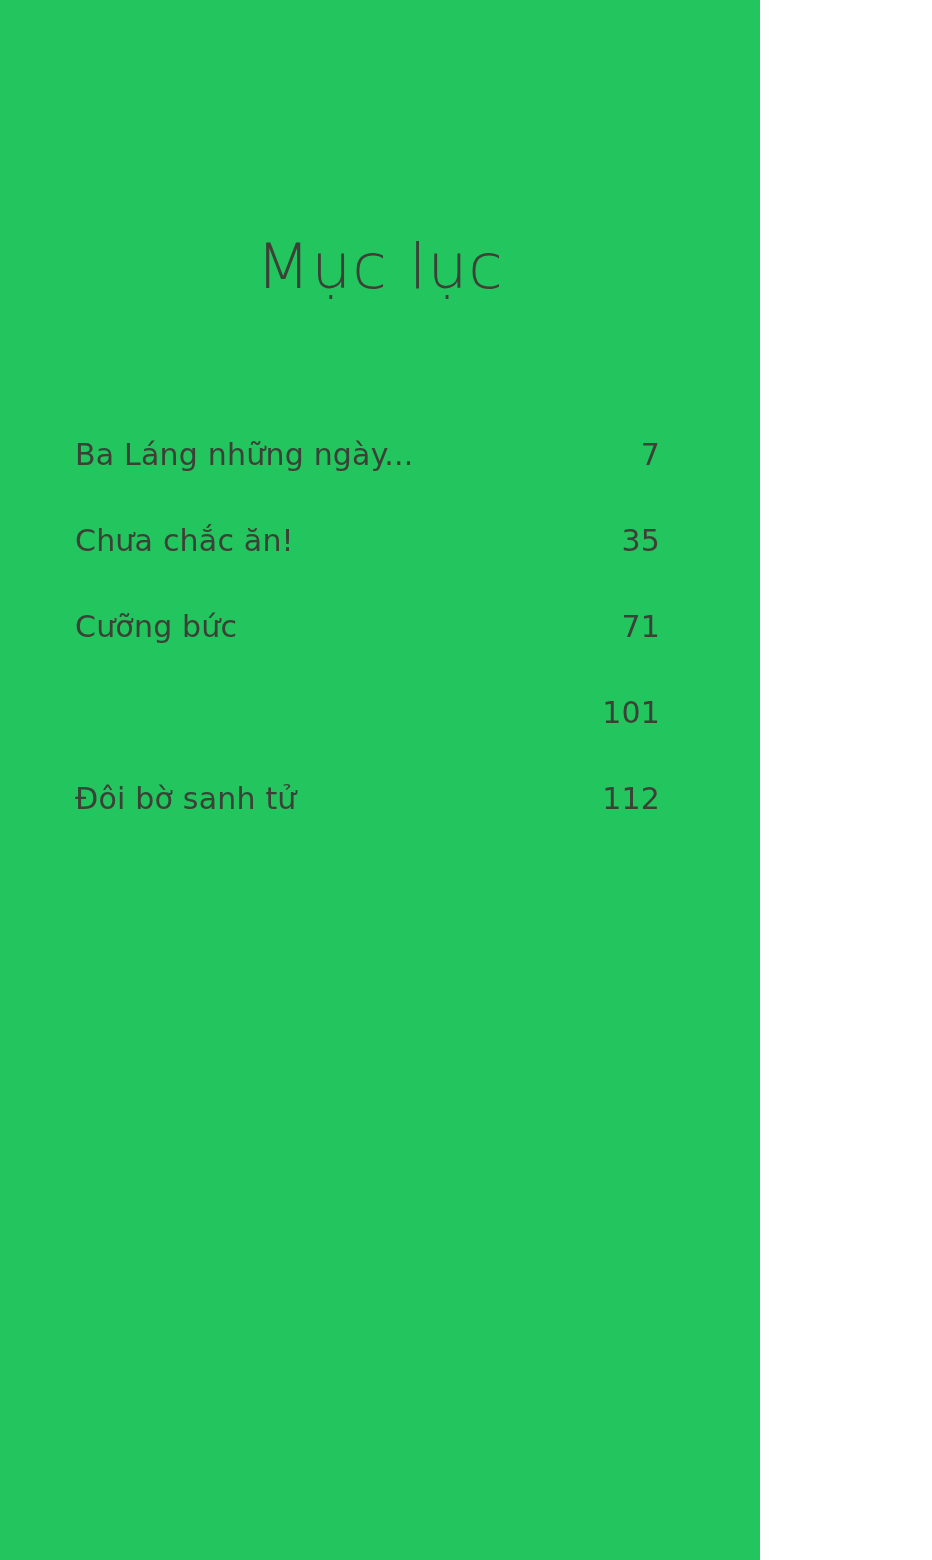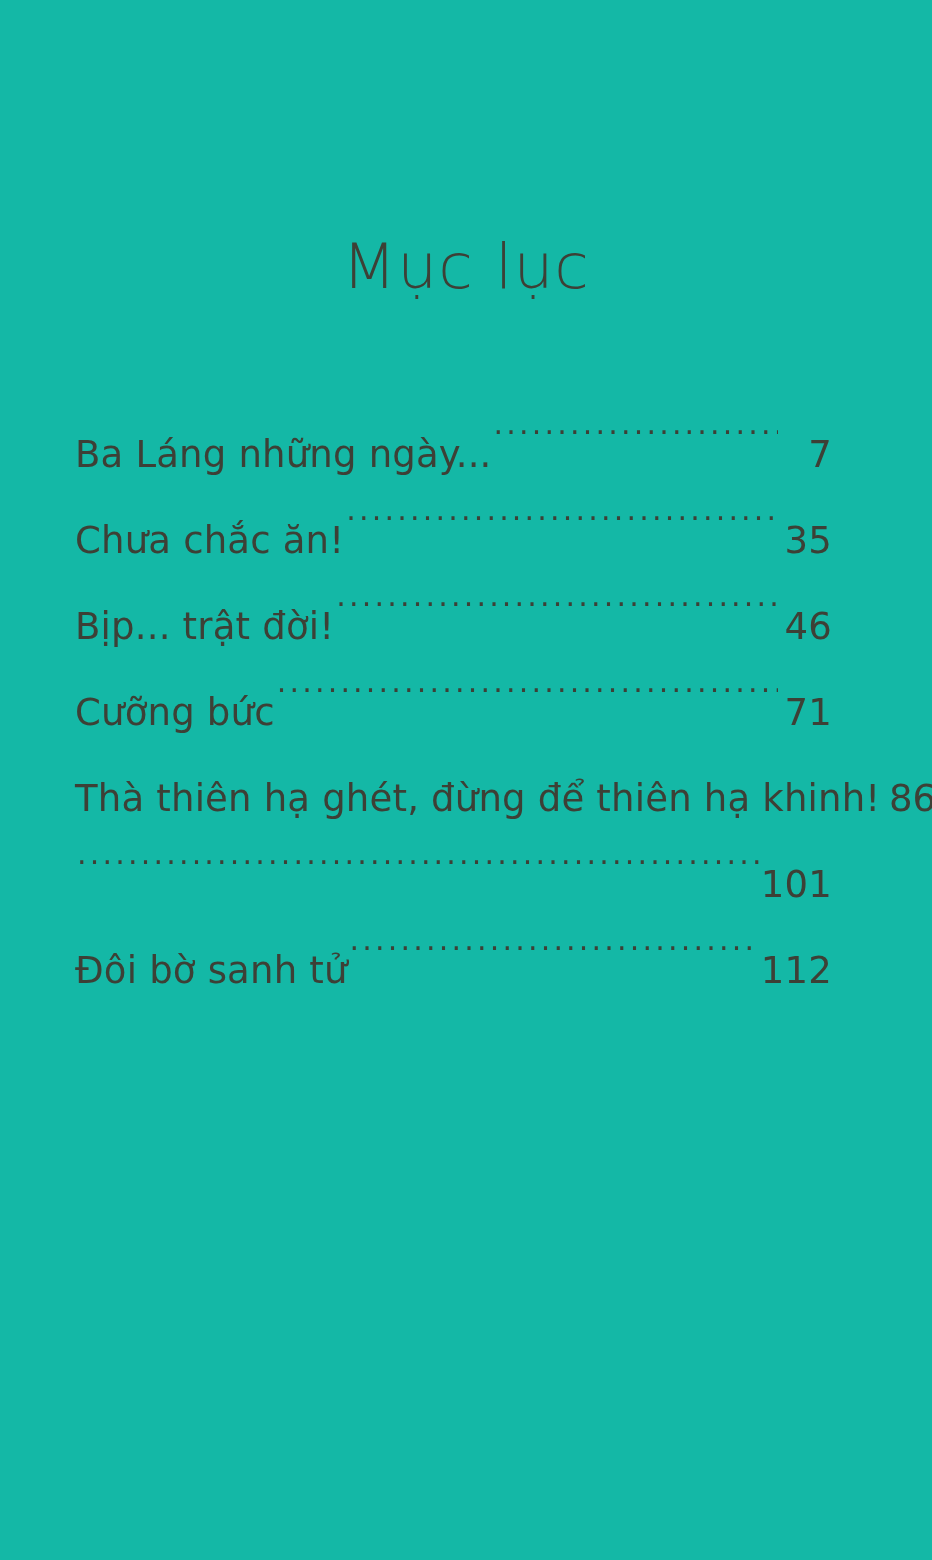--- a/index.html
+++ b/index.html
@@ -9,23 +9,23 @@
   body {
     width: 932px;
     height: 1560px;
     background: #ffffff;
     font-family: "Liberation Sans", sans-serif;
     color: #3a3c33;
     overflow: hidden;
   }
   .page {
     position: relative;
-    width: 932px;
+    width: 760px;
     height: 1560px;
-    background: #14b8a6;
+    background: #22c55e;
     box-sizing: border-box;
   }
   .toc-title {
     text-align: center;
     font-family: "DejaVu Sans", sans-serif;
     font-weight: 300;
     font-size: 63px;
     letter-spacing: 1px;
     color: #3d4036;
     margin: 0;
@@ -40,21 +40,21 @@
     top: 412px;
     left: 75px;
     right: 100px;
   }
   .toc-entry {
     display: flex;
     align-items: baseline;
     width: 100%;
     font-family: "DejaVu Sans", sans-serif;
     font-weight: 400;
-    font-size: 37px;
+    font-size: 30px;
     color: #3d4036;
     height: 86px;
     line-height: 86px;
     white-space: nowrap;
     justify-content: space-between;
   }
   .toc-label {
     flex: 0 0 auto;
     letter-spacing: 0.2px;
   }
@@ -96,33 +96,23 @@
       <span class="toc-label">Ba Láng những ngày...</span>
       <span class="toc-dots"></span>
       <span class="toc-page">7</span>
     </li>
     <li class="toc-entry">
       <span class="toc-label">Chưa chắc ăn!</span>
       <span class="toc-dots"></span>
       <span class="toc-page">35</span>
     </li>
     <li class="toc-entry">
-      <span class="toc-label">Bịp... trật đời!</span>
-      <span class="toc-dots"></span>
-      <span class="toc-page">46</span>
-    </li>
-    <li class="toc-entry">
       <span class="toc-label">Cưỡng bức</span>
       <span class="toc-dots"></span>
       <span class="toc-page">71</span>
-    </li>
-    <li class="toc-entry">
-      <span class="toc-label">Thà thiên hạ ghét, đừng để thiên hạ khinh!</span>
-      <span class="toc-dots"></span>
-      <span class="toc-page">86</span>
     </li>
     <li class="toc-entry">
       <span class="toc-dots"></span>
       <span class="toc-page">101</span>
     </li>
     <li class="toc-entry">
       <span class="toc-label">Đôi bờ sanh tử</span>
       <span class="toc-dots"></span>
       <span class="toc-page">112</span>
     </li>

